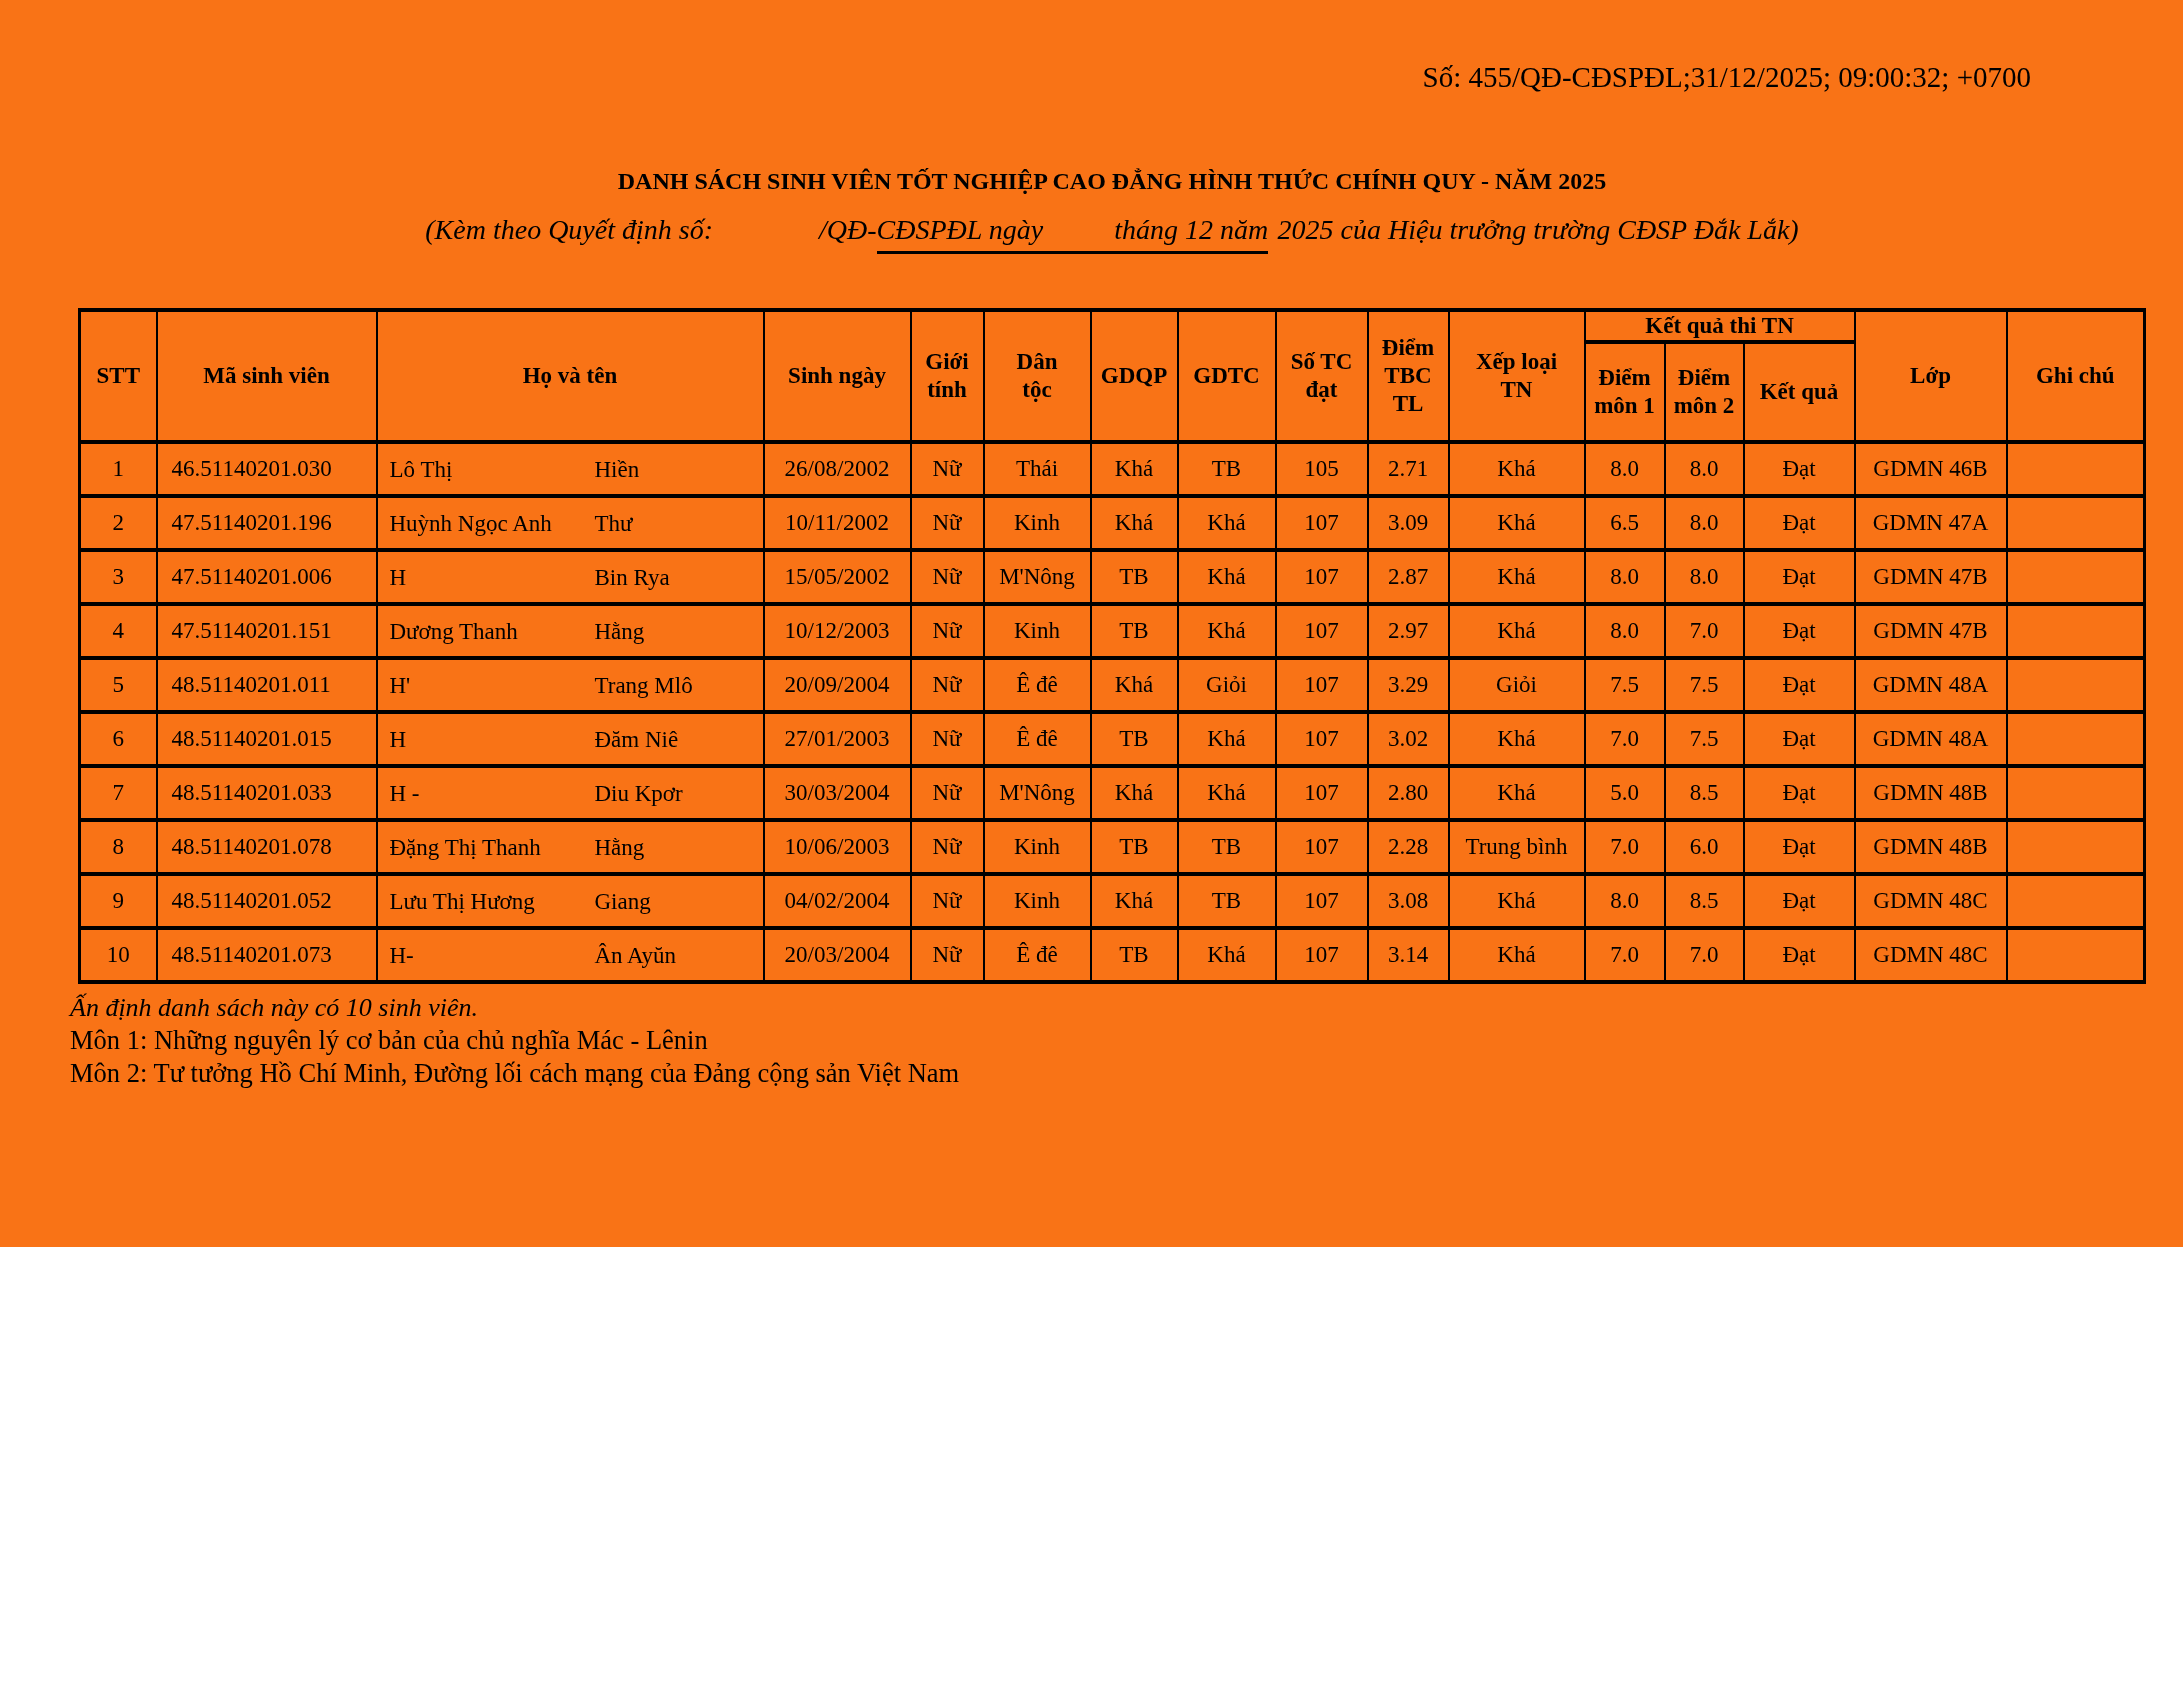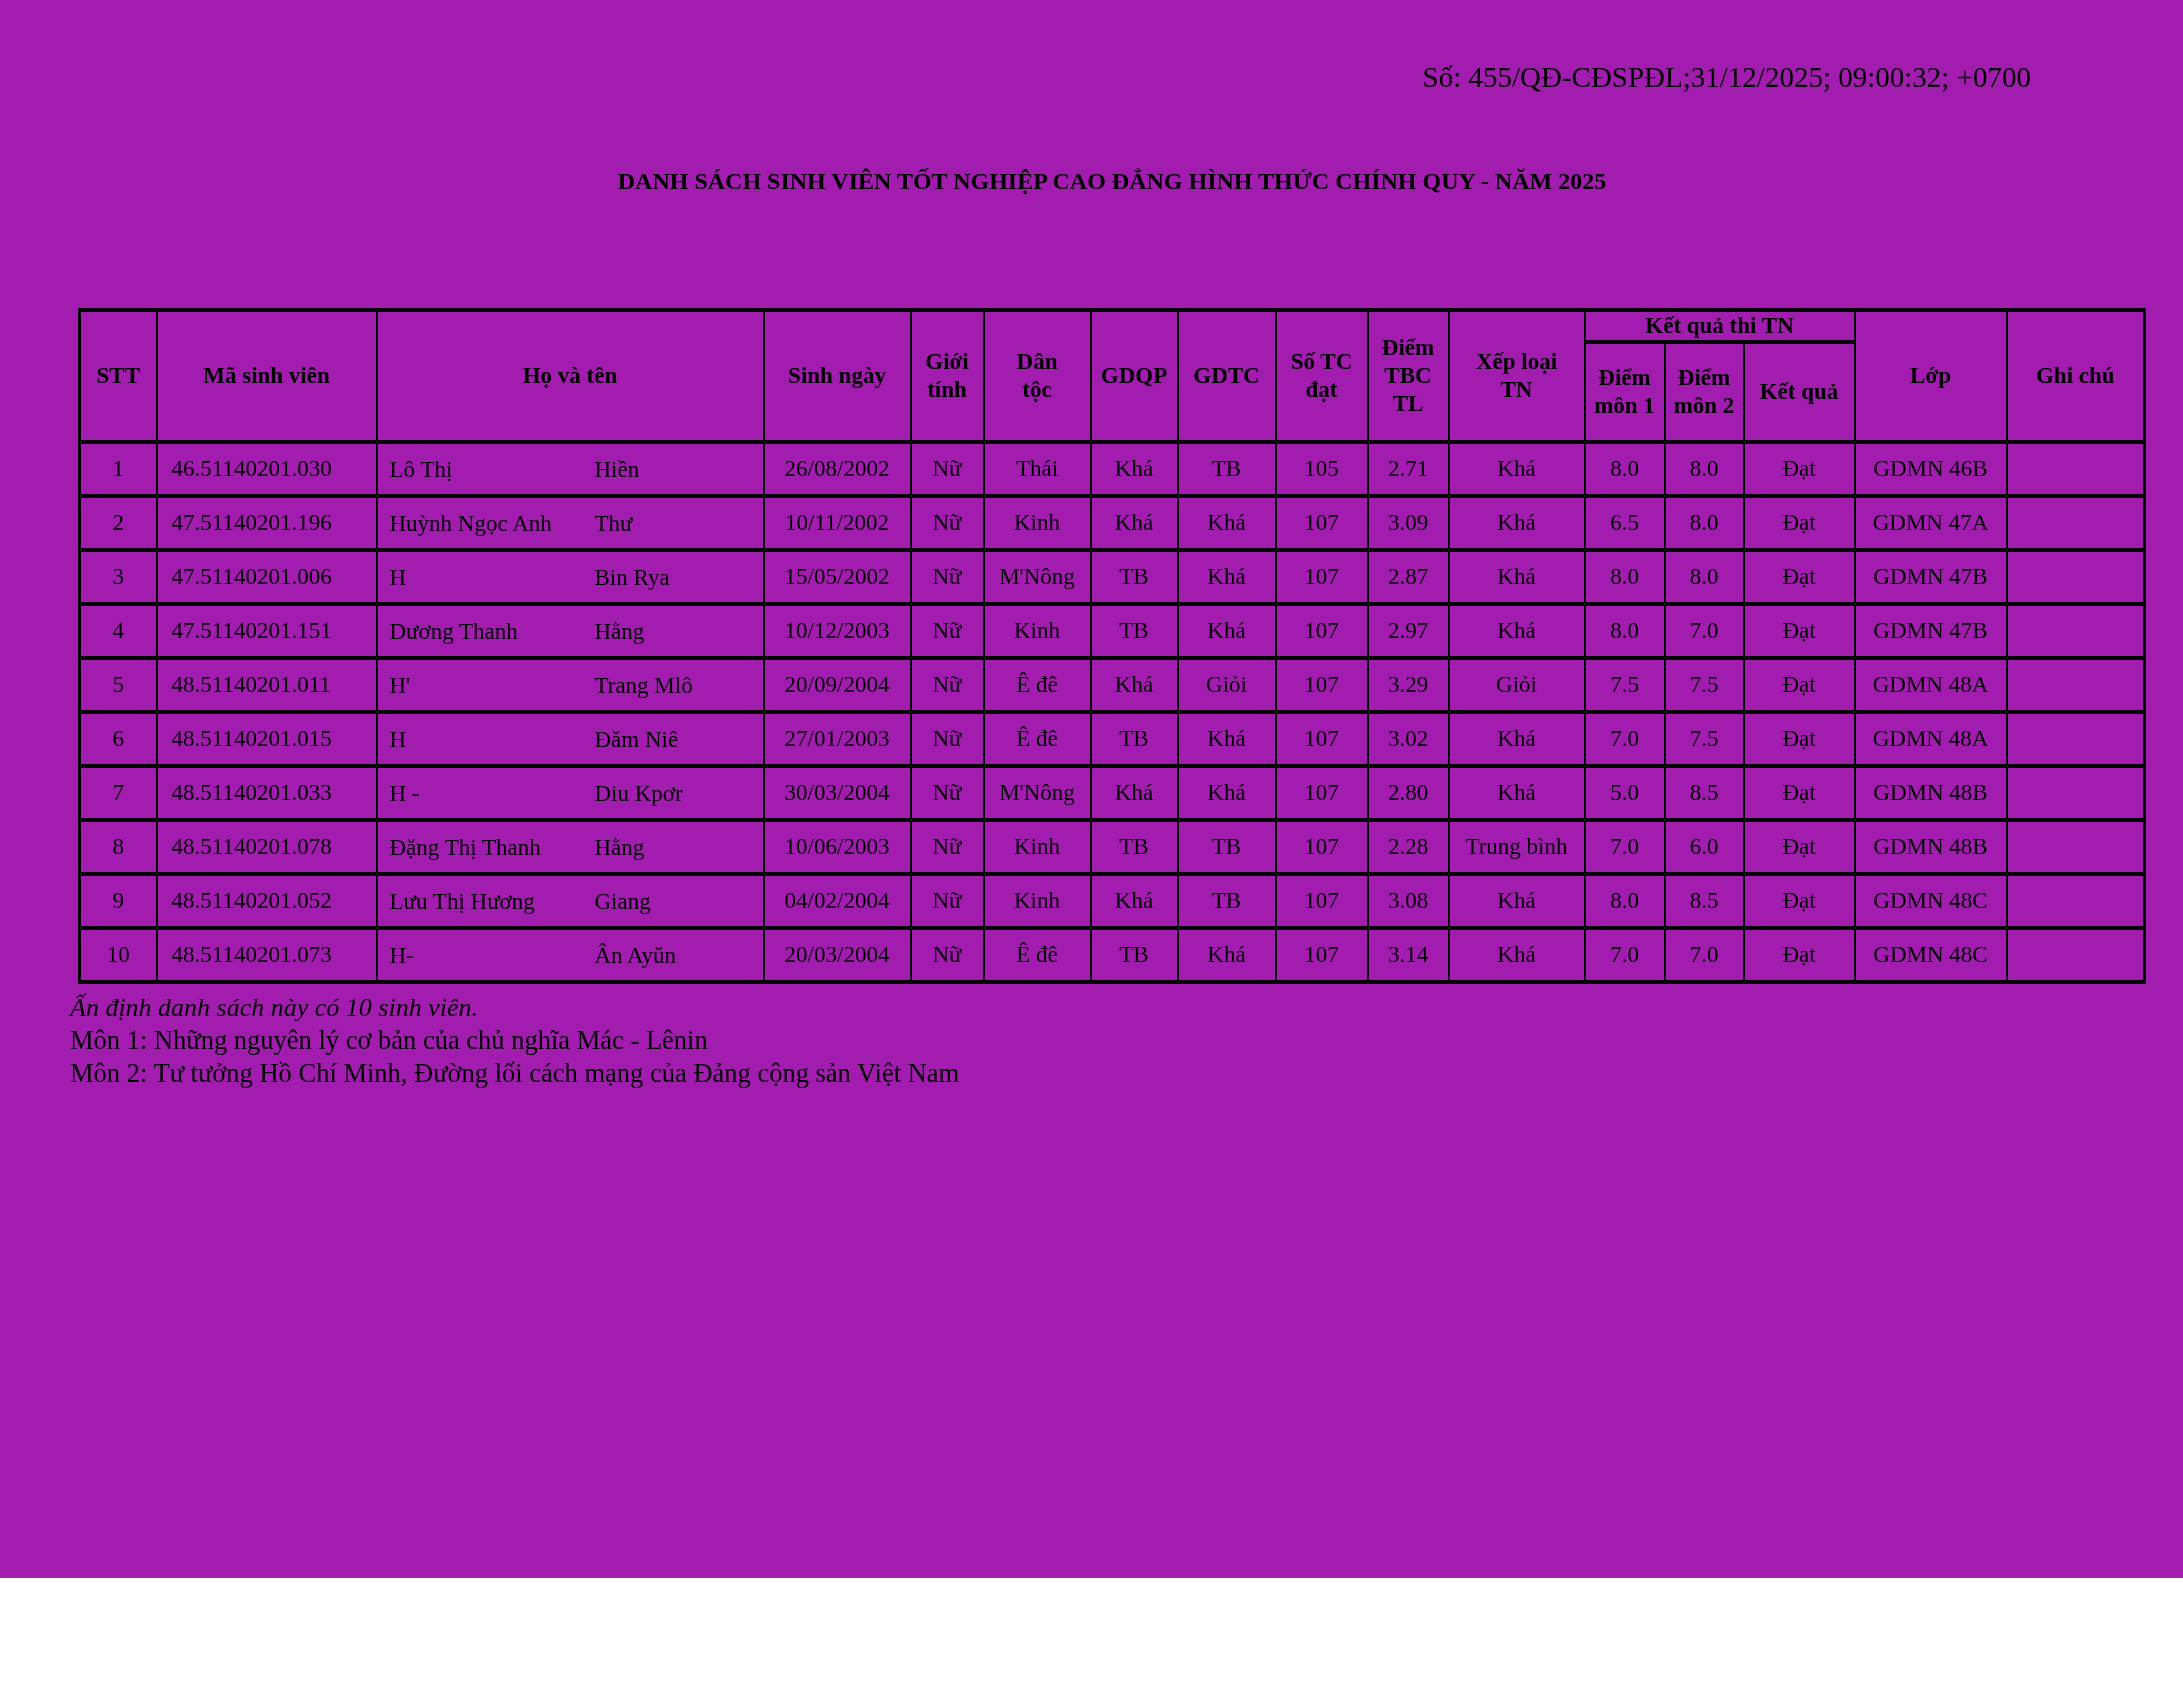--- a/index.html
+++ b/index.html
@@ -3,22 +3,22 @@
 <meta charset="utf-8">
 <style>
   html, body {
     margin: 0;
     padding: 0;
     background: #ffffff;
   }
   .page {
     position: relative;
     width: 2183px;
-    height: 1578px;
-    background: #a21caf;
+    height: 1247px;
+    background: #f97316;
     font-family: "Liberation Serif", "DejaVu Serif", serif;
     color: #000000;
     overflow: hidden;
   }
 
   
   .doc-number {
     position: absolute;
     top: 61px;
     right: 152px;
@@ -123,20 +123,21 @@
 </style>
 </head>
 <body>
 
 <div class="page">
 
   <div class="doc-number">Số: 455/QĐ-CĐSPĐL;31/12/2025; 09:00:32; +0700</div>
 
   <div class="title-block">
     <div class="title-line">DANH SÁCH SINH VIÊN TỐT NGHIỆP CAO ĐẲNG HÌNH THỨC CHÍNH QUY - NĂM 2025</div>
+    <div class="decision-note"><span>(Kèm theo Quyết định số:</span><span class="gap g1"></span><span>/QĐ-</span><span class="ul"><span>CĐSPĐL ngày</span><span class="gap g2"></span><span>tháng 12 năm</span></span><span class="gap sp5"></span><span>2025 của Hiệu trưởng trường CĐSP Đắk Lắk)</span></div>
   </div>
 
   <table class="roster">
     <colgroup>
       <col style="width:77px">
         <col style="width:220px">
         <col style="width:387px">
       <col style="width:147px">
         <col style="width:73px">
         <col style="width:107px">

